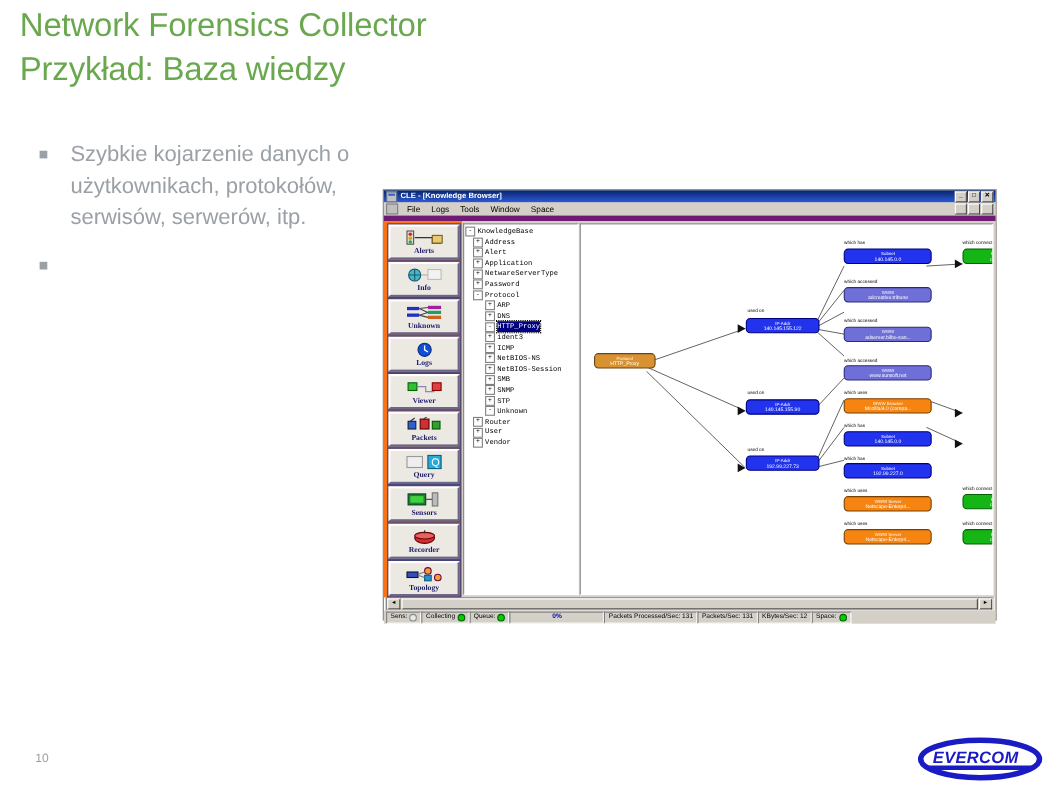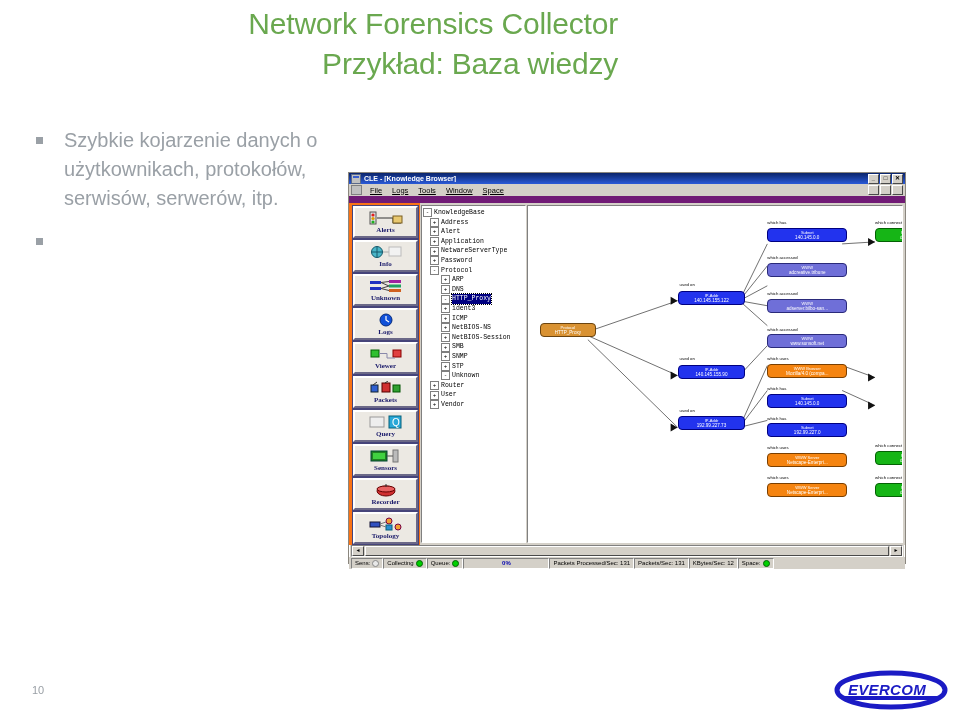--- a/index.html
+++ b/index.html
@@ -4,21 +4,21 @@
 <style>
   html,body{margin:0;padding:0;}
   body{
     width:960px;height:720px;background:#ffffff;
     font-family:"Liberation Sans", sans-serif;
     position:relative;overflow:hidden;
   }
   .slide{position:absolute;inset:0;}
 
   
-  .title-block{position:absolute;left:18px;top:4px;width:600px;text-align:right;}
+  .title-block{position:absolute;left:18px;top:4px;width:600px;}
   .title-line{
     color:#6aa84f;font-size:30px;line-height:40px;font-weight:400;
     white-space:nowrap;letter-spacing:-0.2px;
   }
 
   
   .bullets{position:absolute;left:30px;top:126px;width:300px;}
   .bullet{position:relative;padding-left:34px;margin-bottom:14px;}
   .bullet .sq{
     position:absolute;left:6px;top:11px;width:7px;height:7px;
@@ -50,21 +50,21 @@
   .tb-title{flex:1;white-space:nowrap;overflow:hidden;}
   .tb-btns{display:flex;gap:1px;}
   .tb-btns i{
     width:9px;height:8px;background:#d4d0c8;border:1px solid;
     border-color:#fff #4a4a4a #4a4a4a #fff;display:block;
     font-style:normal;font-size:6px;line-height:7px;text-align:center;color:#000;
   }
 
   .menubar{
     height:12px;background:#d4d0c8;display:flex;align-items:center;
-    font-size:7.5px;color:#000;border-bottom:7px solid #701a75;padding-left:2px;text-decoration:underline;
+    font-size:7.5px;color:#000;border-bottom:5px solid #701a75;padding-left:2px;
   }
   .menubar .mdi-ico{
     width:9px;height:8px;background:#c0c0c0;border:1px solid #808080;margin-right:3px;flex:none;
   }
   .menubar span.mi{padding:0 5px;white-space:nowrap;}
   .menubar .mdi-btns{margin-left:auto;display:flex;gap:1px;padding-right:2px;}
   .menubar .mdi-btns i{
     width:9px;height:8px;background:#d4d0c8;border:1px solid;
     border-color:#fff #4a4a4a #4a4a4a #fff;display:block;
   }

